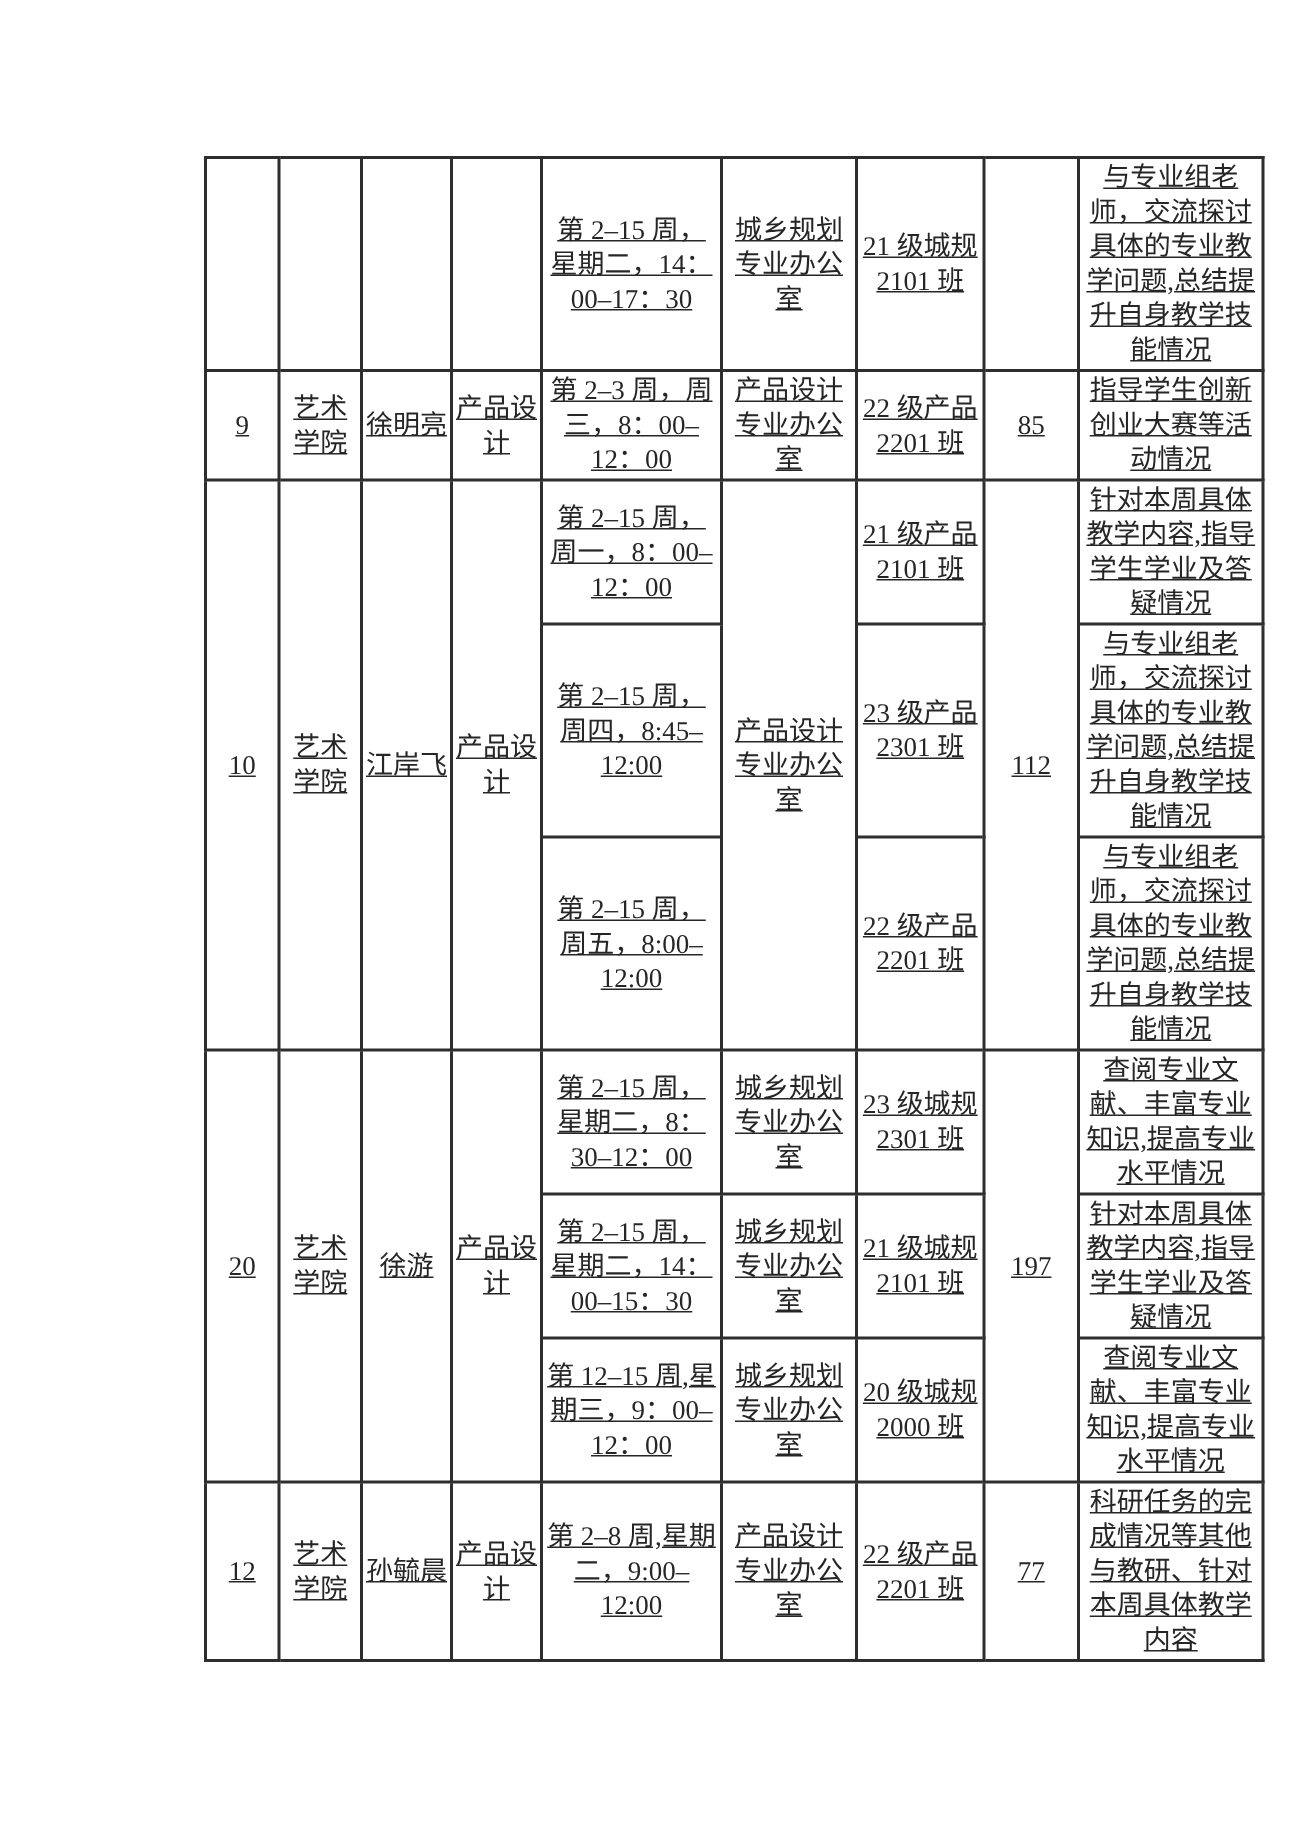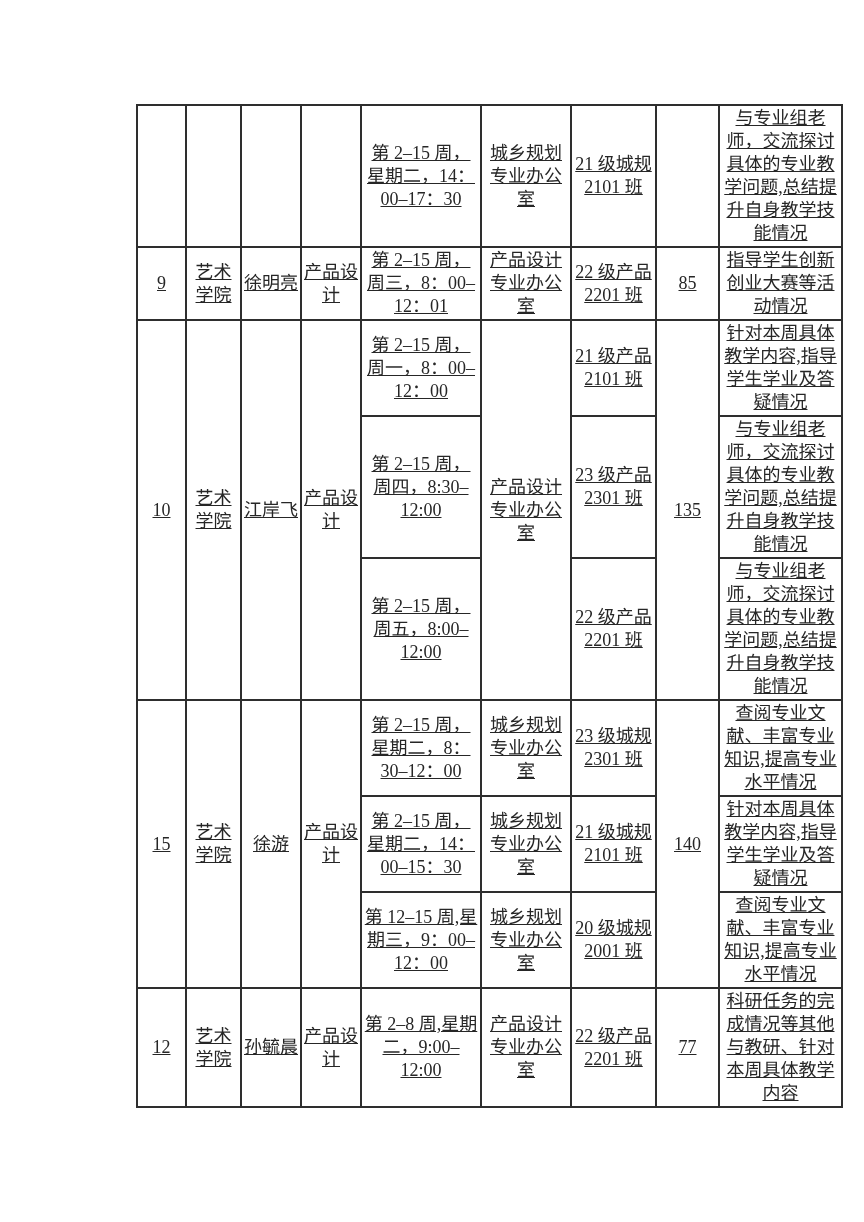--- a/index.html
+++ b/index.html
@@ -74,74 +74,74 @@
         <td class="c-class">21 级城规 2101 班</td>
         <td class="c-count"></td>
         <td class="c-remark">与专业组老师，交流探讨具体的专业教学问题,总结提升自身教学技能情况</td>
       </tr>
 
       <tr style="height:68px">
         <td class="c-seq">9</td>
         <td class="c-college">艺术学院</td>
         <td class="c-name">徐明亮</td>
         <td class="c-major">产品设计</td>
-        <td class="c-time">第 2–15 周，周三，8：00–12：01</td>
+        <td class="c-time">第 2–3 周，周三，8：00–12：00</td>
         <td class="c-office">产品设计专业办公室</td>
         <td class="c-class">22 级产品 2201 班</td>
         <td class="c-count">85</td>
         <td class="c-remark">指导学生创新创业大赛等活动情况</td>
       </tr>
 
       <tr style="height:89px">
         <td class="c-seq" rowspan="3">10</td>
         <td class="c-college" rowspan="3">艺术学院</td>
         <td class="c-name" rowspan="3">江岸飞</td>
         <td class="c-major" rowspan="3">产品设计</td>
         <td class="c-time">第 2–15 周，周一，8：00–12：00</td>
         <td class="c-office" rowspan="3">产品设计专业办公室</td>
         <td class="c-class">21 级产品 2101 班</td>
-        <td class="c-count" rowspan="3">135</td>
+        <td class="c-count" rowspan="3">112</td>
         <td class="c-remark">针对本周具体教学内容,指导学生学业及答疑情况</td>
       </tr>
 
       <tr style="height:141px">
-        <td class="c-time">第 2–15 周，周四，8:30–12:00</td>
+        <td class="c-time">第 2–15 周，周四，8:45–12:00</td>
         <td class="c-class">23 级产品 2301 班</td>
         <td class="c-remark">与专业组老师，交流探讨具体的专业教学问题,总结提升自身教学技能情况</td>
       </tr>
 
       <tr style="height:132px">
         <td class="c-time">第 2–15 周，周五，8:00–12:00</td>
         <td class="c-class">22 级产品 2201 班</td>
         <td class="c-remark">与专业组老师，交流探讨具体的专业教学问题,总结提升自身教学技能情况</td>
       </tr>
 
       <tr style="height:92px">
-        <td class="c-seq" rowspan="3">15</td>
+        <td class="c-seq" rowspan="3">20</td>
         <td class="c-college" rowspan="3">艺术学院</td>
         <td class="c-name" rowspan="3">徐游</td>
         <td class="c-major" rowspan="3">产品设计</td>
         <td class="c-time">第 2–15 周，星期二，8：30–12：00</td>
         <td class="c-office">城乡规划专业办公室</td>
         <td class="c-class">23 级城规 2301 班</td>
-        <td class="c-count" rowspan="3">140</td>
+        <td class="c-count" rowspan="3">197</td>
         <td class="c-remark">查阅专业文献、丰富专业知识,提高专业水平情况</td>
       </tr>
 
       <tr style="height:94px">
         <td class="c-time">第 2–15 周，星期二，14：00–15：30</td>
         <td class="c-office">城乡规划专业办公室</td>
         <td class="c-class">21 级城规 2101 班</td>
         <td class="c-remark">针对本周具体教学内容,指导学生学业及答疑情况</td>
       </tr>
 
       <tr style="height:89px">
         <td class="c-time">第 12–15 周,星期三，9：00–12：00</td>
         <td class="c-office">城乡规划专业办公室</td>
-        <td class="c-class">20 级城规 2001 班</td>
+        <td class="c-class">20 级城规 2000 班</td>
         <td class="c-remark">查阅专业文献、丰富专业知识,提高专业水平情况</td>
       </tr>
 
       <tr style="height:113px">
         <td class="c-seq">12</td>
         <td class="c-college">艺术学院</td>
         <td class="c-name">孙毓晨</td>
         <td class="c-major">产品设计</td>
         <td class="c-time">第 2–8 周,星期二，9:00–12:00</td>
         <td class="c-office">产品设计专业办公室</td>

